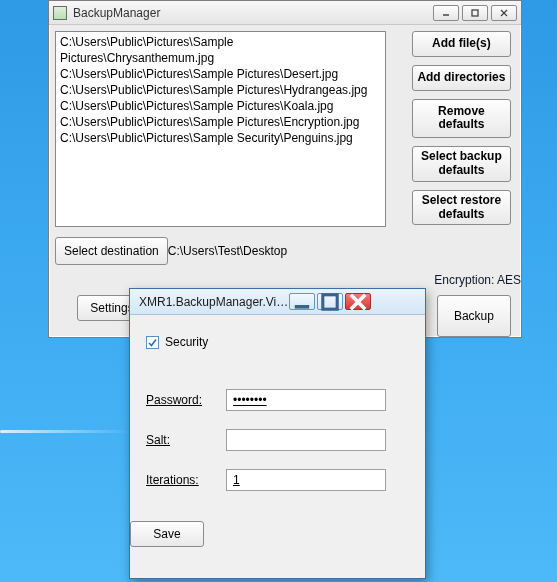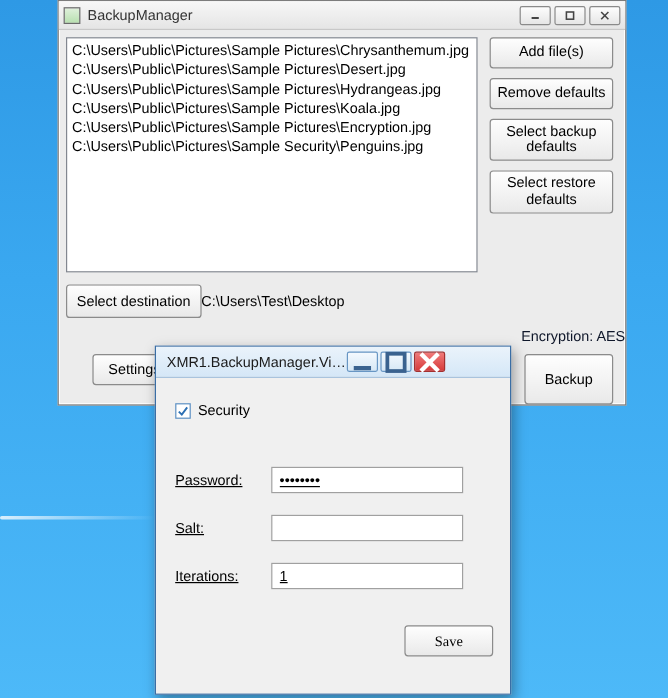--- a/index.html
+++ b/index.html
@@ -46,38 +46,39 @@
     border-radius: 2px;
     background: linear-gradient(#fdfdfd,#e6e6e6);
     display:flex;align-items:center;justify-content:center;
     font-size:10px;color:#555;
     cursor: pointer;
   }
   .win-btn svg { width: 10px; height: 10px; }
   .main-body {
     display: flex;
     padding: 6px 10px 0 6px;
-    gap: 10px;
+    gap: 26px;
   }
   .file-list {
     width: 398px;
     height: 196px;
     background: #fff;
     border: 1px solid #828790;
     padding: 2px 4px;
     overflow: auto;
     line-height: 16px;
     font-size: 12px;
     color: #000;
   }
   .side-buttons {
     display:flex;
     flex-direction: column;
     gap: 8px;
     width: 120px;
+    font-weight: bold;
   }
   .btn {
     border: 1px solid #8b8b8b;
     border-radius: 3px;
     background: linear-gradient(#fefefe,#e9e9e9);
     padding: 5px 4px;
     text-align: center;
     cursor: pointer;
     font-size: 12px;
     color: #000;
@@ -179,23 +180,22 @@
     width: 160px;
     height: 22px;
     border: 1px solid #a0a0a0;
     background:#fff;
     padding: 2px 6px;
     font-family: inherit;
     font-size:12px;
   }
   .dlg-footer {
     display:flex;
-    justify-content:flex-end;
+    justify-content:flex-start;
     padding: 0 14px 14px 0;
-    font-family: Liberation Serif, serif;
   }
   .save-btn {
     width: 74px;
     height: 26px;
     border:1px solid #8b8b8b;
     border-radius:3px;
     background:linear-gradient(#fefefe,#e9e9e9);
     display:flex;align-items:center;justify-content:center;
     cursor:pointer;
   }
@@ -240,20 +240,21 @@
     <div class="file-list">
       <div>C:\Users\Public\Pictures\Sample Pictures\Chrysanthemum.jpg</div>
       <div>C:\Users\Public\Pictures\Sample Pictures\Desert.jpg</div>
       <div>C:\Users\Public\Pictures\Sample Pictures\Hydrangeas.jpg</div>
       <div>C:\Users\Public\Pictures\Sample Pictures\Koala.jpg</div>
       <div>C:\Users\Public\Pictures\Sample Pictures\Encryption.jpg</div>
       <div>C:\Users\Public\Pictures\Sample Security\Penguins.jpg</div>
     </div>
     <div class="side-buttons">
       <div class="btn">Add file(s)</div>
+      <div class="btn">Add directories</div>
       <div class="btn">Remove defaults</div>
       <div class="btn twoline" style="white-space:pre-line">Select backup
 defaults</div>
       <div class="btn twoline" style="white-space:pre-line">Select restore
 defaults</div>
     </div>
   </div>
 
   <div class="dest-row">
     <div class="dest-btn">Select destination</div>

